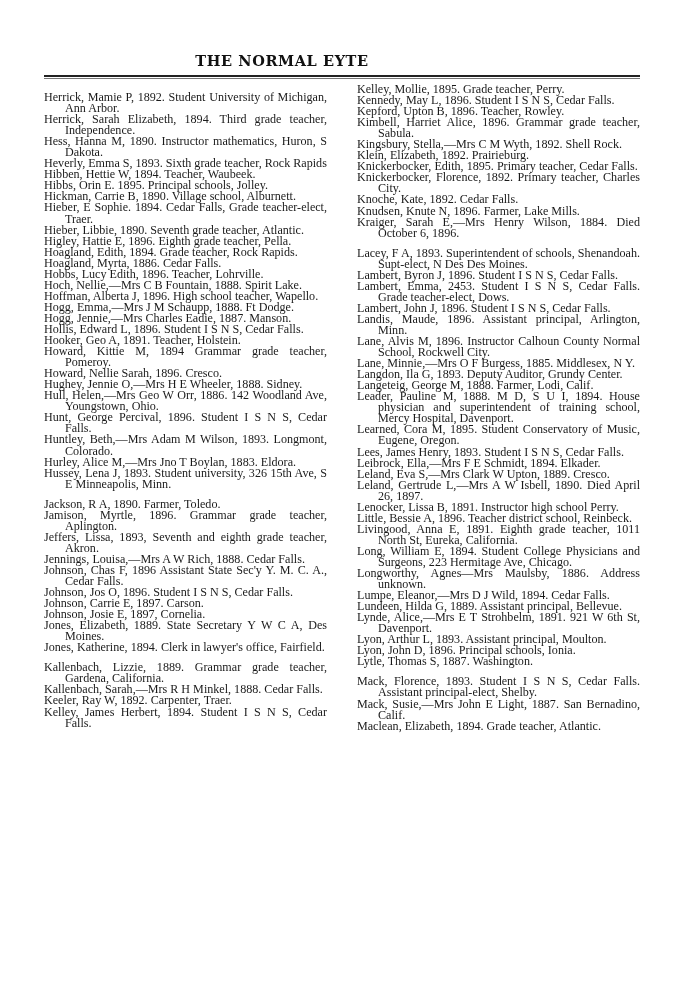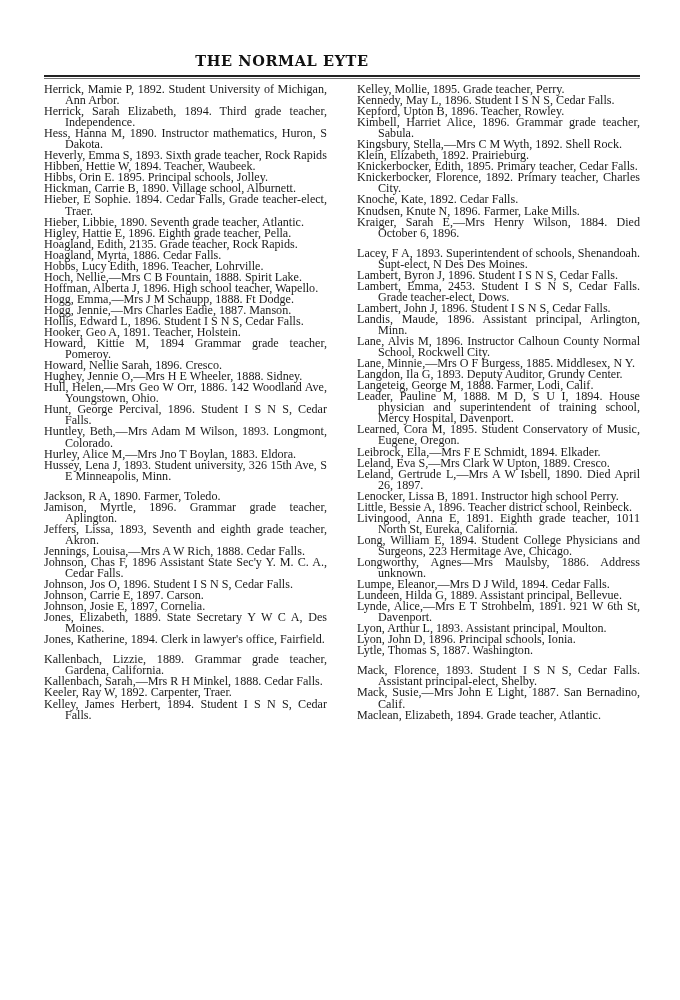--- a/index.html
+++ b/index.html
@@ -20,21 +20,21 @@
     border-top: 2px solid #222;
   }
   .rule2 {
     position: absolute; left: 44px; top: 78px; width: 596px; height: 0;
     border-top: 1px solid #777;
   }
   .col {
     position: absolute; top: 84px; width: 283px;
     font-size: 12.1px; line-height: 11.05px;
   }
-  .col.left { left: 44px; }
+  .col.left { left: 44px; margin-top: 8px; }
   .col.right { left: 357px; }
   .entry {
     text-align: justify; text-align-last: left;
     padding-left: 21px; text-indent: -21px;
     margin: 0;
   }
   .entry.gap { margin-top: 9px; }
 </style>
 </head>
 <body>
@@ -49,21 +49,21 @@
     <p class="entry">Herrick, Mamie P, 1892. Student University of Michigan, Ann Arbor.</p>
     <p class="entry">Herrick, Sarah Elizabeth, 1894. Third grade teacher, Independence.</p>
     <p class="entry">Hess, Hanna M, 1890. Instructor mathematics, Huron, S Dakota.</p>
     <p class="entry">Heverly, Emma S, 1893. Sixth grade teacher, Rock Rapids</p>
     <p class="entry">Hibben, Hettie W, 1894. Teacher, Waubeek.</p>
     <p class="entry">Hibbs, Orin E. 1895. Principal schools, Jolley.</p>
     <p class="entry">Hickman, Carrie B, 1890. Village school, Alburnett.</p>
     <p class="entry">Hieber, E Sophie. 1894. Cedar Falls, Grade teacher-elect, Traer.</p>
     <p class="entry">Hieber, Libbie, 1890. Seventh grade teacher, Atlantic.</p>
     <p class="entry">Higley, Hattie E, 1896. Eighth grade teacher, Pella.</p>
-    <p class="entry">Hoagland, Edith, 2135. Grade teacher, Rock Rapids.</p>
+    <p class="entry">Hoagland, Edith, 1894. Grade teacher, Rock Rapids.</p>
     <p class="entry">Hoagland, Myrta, 1886. Cedar Falls.</p>
     <p class="entry">Hobbs, Lucy Edith, 1896. Teacher, Lohrville.</p>
     <p class="entry">Hoch, Nellie,—Mrs C B Fountain, 1888. Spirit Lake.</p>
     <p class="entry">Hoffman, Alberta J, 1896. High school teacher, Wapello.</p>
     <p class="entry">Hogg, Emma,—Mrs J M Schaupp, 1888. Ft Dodge.</p>
     <p class="entry">Hogg, Jennie,—Mrs Charles Eadie, 1887. Manson.</p>
     <p class="entry">Hollis, Edward L, 1896. Student I S N S, Cedar Falls.</p>
     <p class="entry">Hooker, Geo A, 1891. Teacher, Holstein.</p>
     <p class="entry">Howard, Kittie M, 1894 Grammar grade teacher, Pomeroy.</p>
     <p class="entry">Howard, Nellie Sarah, 1896. Cresco.</p>
@@ -104,20 +104,21 @@
     <p class="entry">Lambert, Byron J, 1896. Student I S N S, Cedar Falls.</p>
     <p class="entry">Lambert, Emma, 2453. Student I S N S, Cedar Falls. Grade teacher-elect, Dows.</p>
     <p class="entry">Lambert, John J, 1896. Student I S N S, Cedar Falls.</p>
     <p class="entry">Landis, Maude, 1896. Assistant principal, Arlington, Minn.</p>
     <p class="entry">Lane, Alvis M, 1896. Instructor Calhoun County Normal School, Rockwell City.</p>
     <p class="entry">Lane, Minnie,—Mrs O F Burgess, 1885. Middlesex, N Y.</p>
     <p class="entry">Langdon, Ila G, 1893. Deputy Auditor, Grundy Center.</p>
     <p class="entry">Langeteig, George M, 1888. Farmer, Lodi, Calif.</p>
     <p class="entry">Leader, Pauline M, 1888. M D, S U I, 1894. House physician and superintendent of training school, Mercy Hospital, Davenport.</p>
     <p class="entry">Learned, Cora M, 1895. Student Conservatory of Music, Eugene, Oregon.</p>
+    <p class="entry">Lees, James Henry, 1893. Student I S N S, Cedar Falls.</p>
     <p class="entry">Leibrock, Ella,—Mrs F E Schmidt, 1894. Elkader.</p>
     <p class="entry">Leland, Eva S,—Mrs Clark W Upton, 1889. Cresco.</p>
     <p class="entry">Leland, Gertrude L,—Mrs A W Isbell, 1890. Died April 26, 1897.</p>
     <p class="entry">Lenocker, Lissa B, 1891. Instructor high school Perry.</p>
     <p class="entry">Little, Bessie A, 1896. Teacher district school, Reinbeck.</p>
     <p class="entry">Livingood, Anna E, 1891. Eighth grade teacher, 1011 North St, Eureka, California.</p>
     <p class="entry">Long, William E, 1894. Student College Physicians and Surgeons, 223 Hermitage Ave, Chicago.</p>
     <p class="entry">Longworthy, Agnes—Mrs Maulsby, 1886. Address unknown.</p>
     <p class="entry">Lumpe, Eleanor,—Mrs D J Wild, 1894. Cedar Falls.</p>
     <p class="entry">Lundeen, Hilda G, 1889. Assistant principal, Bellevue.</p>

